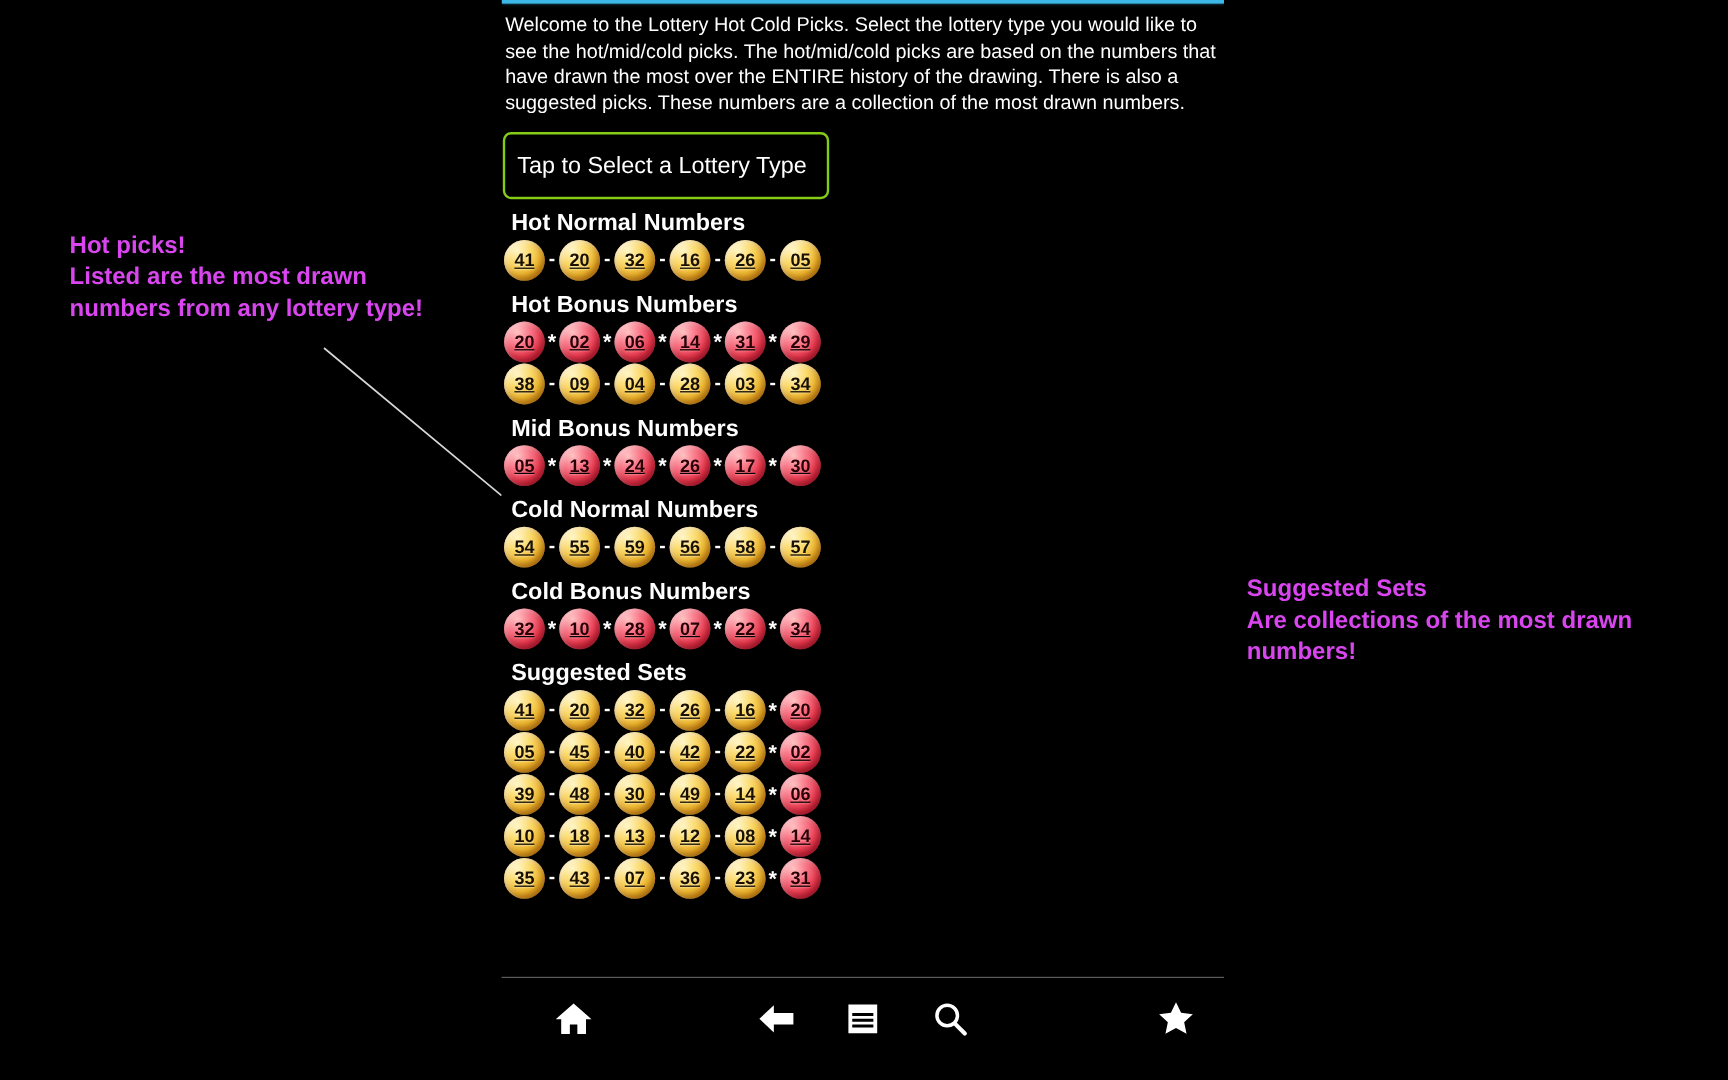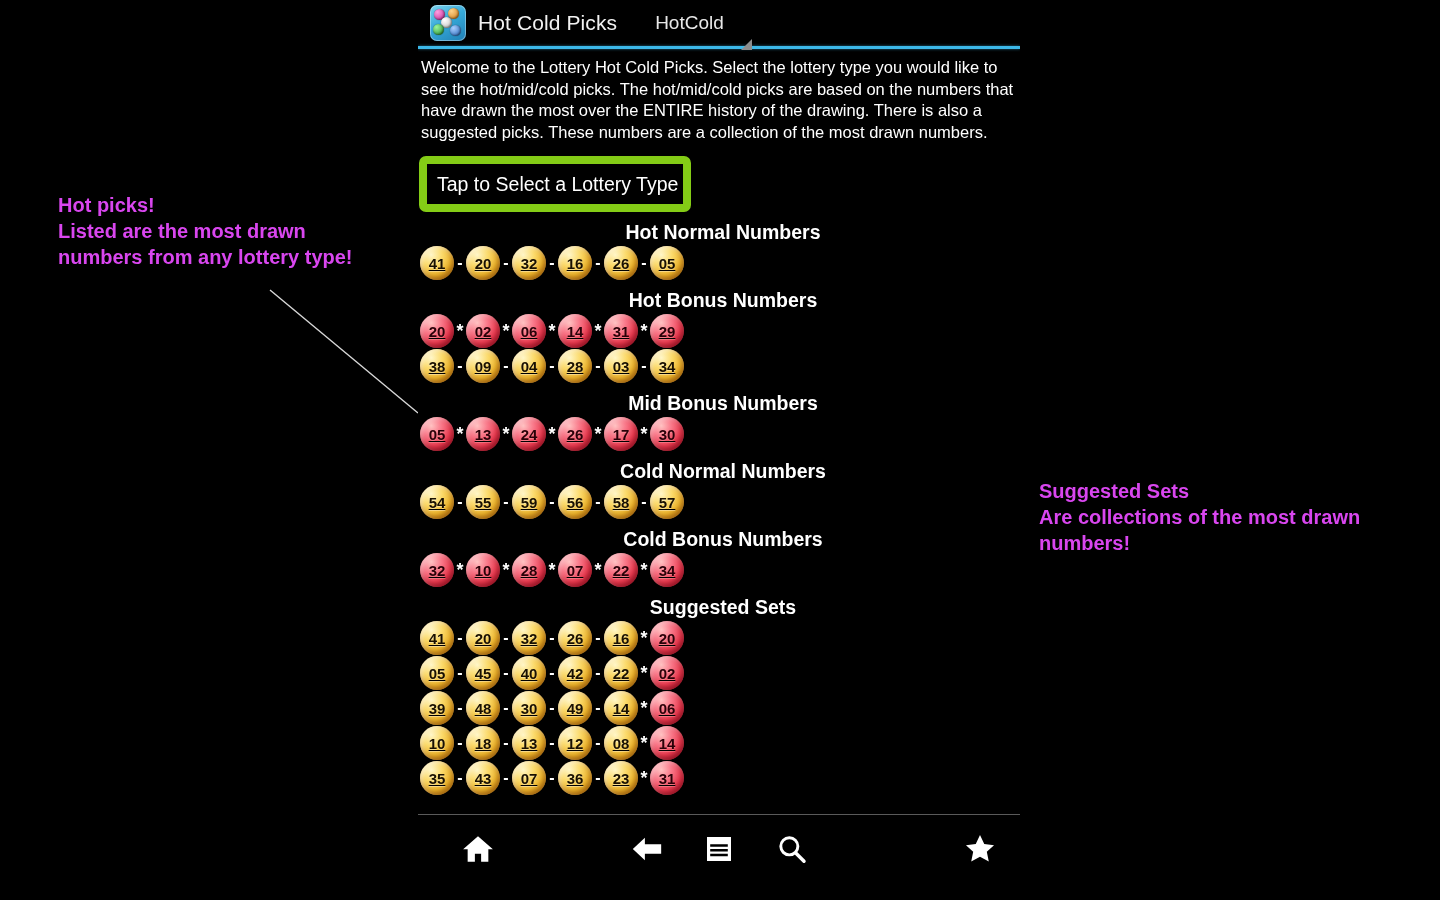--- a/index.html
+++ b/index.html
@@ -59,29 +59,29 @@
   
   .app-body { padding:5px 0 0 0;text-decoration:underline; }
   .intro {
     color:#ffffff; font-size:16.5px; line-height:21.5px;
     padding:3px 2px 0 3px; width:602px;
   }
 
   .select-btn {
     margin:13px 0 0 1px;
     width:272px; height:56px;
-    border:8px solid #84cc16; border-radius:7px;
+    border:2px solid #84cc16; border-radius:7px;
     background:#000; color:#ffffff;
     font-size:19.5px; display:flex; align-items:center;
     padding-left:10px; cursor:pointer;
   }
 
   .section-title {
     color:#ffffff; font-size:19.5px; font-weight:bold;
-    margin:9px 0 2px 8px; text-shadow:0 1px 2px rgba(0,0,0,.9);text-align:center;
+    margin:9px 0 2px 8px; text-shadow:0 1px 2px rgba(0,0,0,.9);
   }
 
   .ball-row { display:flex; align-items:center; margin:0 0 1px 2px; height:34px; }
   .sep {
     color:#ffffff; font-size:16px; font-weight:bold;
     width:12px; text-align:center; flex:none; line-height:1;
   }
   .sep.star { font-size:18px; }
 
   .ball {
@@ -146,34 +146,20 @@
 
   <div class="anno anno-right">Suggested Sets
 Are collections of the most drawn
 numbers!</div>
   <svg class="pointer" style="left:0;top:0;width:1440px;height:900px;">
     <line x1="735" y1="727" x2="1015" y2="522"></line>
   </svg>
 
   <div class="app-panel">
 
-    <div class="action-bar">
-      <div class="app-icon">
-        <i class="bll1"></i>
-          <i class="bll2"></i>
-          <i class="bll3"></i>
-          <i class="bll4"></i>
-          <i class="bll5"></i>
-      </div>
-      <div class="app-title">Hot Cold Picks</div>
-      <div class="tab-hotcold">
-        <span>HotCold</span>
-        <span class="tab-caret"></span>
-      </div>
-    </div>
     <div class="divider-blue"></div>
 
     <div class="app-body">
       <div class="intro">Welcome to the Lottery Hot Cold Picks. Select the lottery type you would like to see the hot/mid/cold picks. The hot/mid/cold picks are based on the numbers that have drawn the most over the ENTIRE history of the drawing. There is also a suggested picks. These numbers are a collection of the most drawn numbers.</div>
 
       <div class="select-btn">
         <span>Tap to Select a Lottery Type</span>
       </div>
 
       <div id="sections-host">

